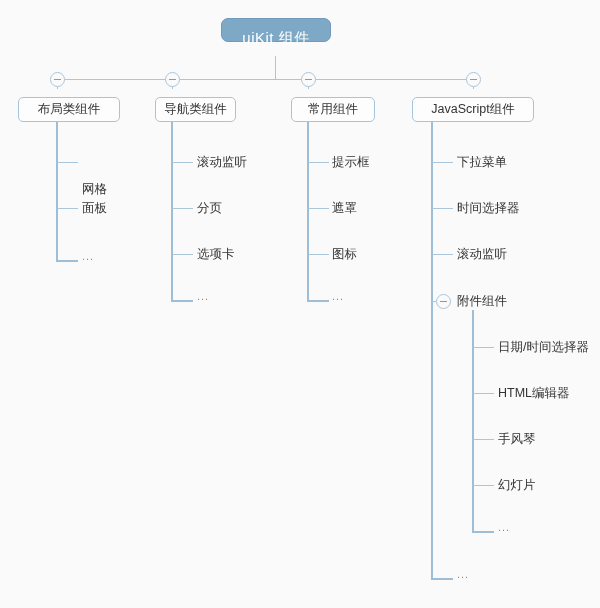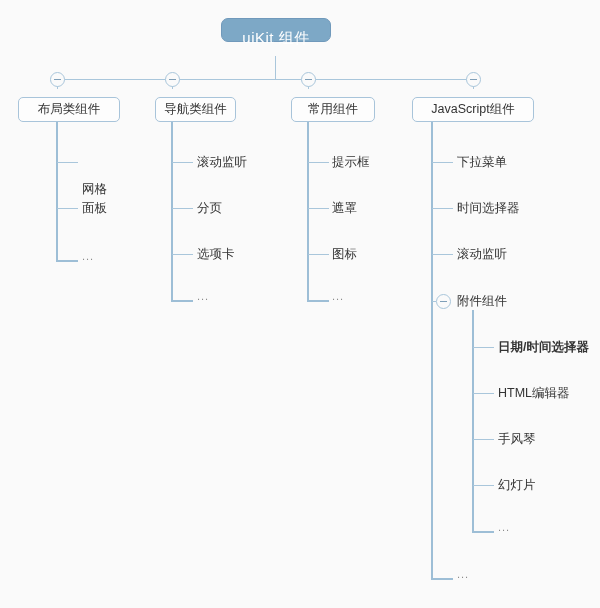--- a/index.html
+++ b/index.html
@@ -182,21 +182,21 @@
   <div class="toggle" style="left:436px; top:294px;"></div>
   <div class="sub-node-label" style="left:457px; top:294px;">附件组件</div>
 
   <div class="line-v thick" style="left:472px; top:310px; height:223px;"></div>
   <div class="line-h" style="left:473px; top:347px; width:21px;"></div>
   <div class="line-h" style="left:473px; top:393px; width:21px;"></div>
   <div class="line-h" style="left:473px; top:439px; width:21px;"></div>
   <div class="line-h" style="left:473px; top:485px; width:21px;"></div>
   <div class="line-h thick" style="left:473px; top:531px; width:21px;"></div>
 
-  <div class="leaf-label" style="left:498px; top:340px;font-weight:bold;">日期/时间选择器</div>
+  <div class="leaf-label" style="left:498px; top:340px;">日期/时间选择器</div>
   <div class="leaf-label" style="left:498px; top:386px;">HTML编辑器</div>
   <div class="leaf-label" style="left:498px; top:432px;">手风琴</div>
   <div class="leaf-label" style="left:498px; top:478px;">幻灯片</div>
   <div class="leaf-label ellipsis" style="left:498px; top:520px;">...</div>
 
   <div class="leaf-label ellipsis" style="left:457px; top:567px;">...</div>
 
 </div>
 
 </body></html>

